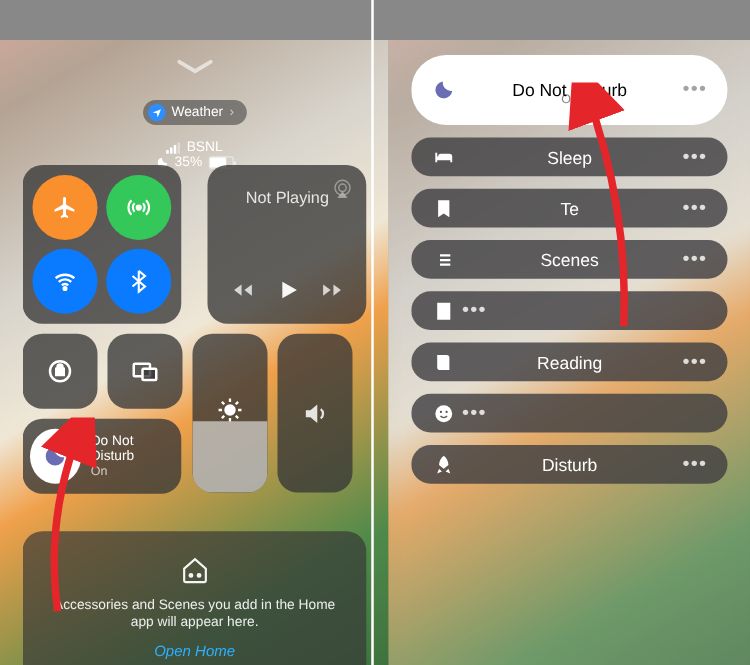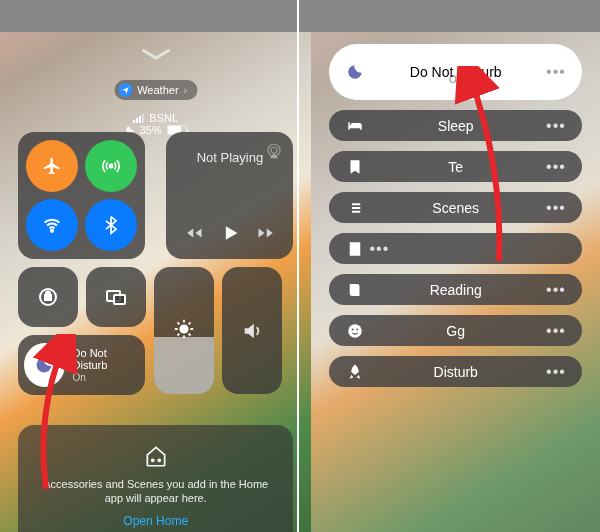--- a/index.html
+++ b/index.html
@@ -45,21 +45,21 @@
 .bright-icon { position:relative; z-index:1; }
 .dnd-tile { width:127px; height:60px; display:flex; align-items:center; padding:6px; gap:8px; color:#fff; }
 .dnd-circ { width:44px; height:44px; border-radius:50%; background:#fff; display:flex; align-items:center; justify-content:center; }
 .moon{width:20px;height:20px;color:#6b6db4}
 .dnd-text { display:flex; flex-direction:column; font-size:11px; line-height:1.15; }
 .dnd-sub { font-size:10px; opacity:.7; }
 
 .home { position:absolute; bottom:14px; left:18px; right:18px; height:125px; background:rgba(55,55,55,.68); border-radius:16px; padding:18px 16px 10px; text-align:center; color:#fff; }
 .home-icon { width:26px; height:26px; margin:0 auto 8px; opacity:.95; }
 .home-msg { font-size:11px; opacity:.9; line-height:1.3; }
-.home-link { color:#2db1ff; margin-top:8px; font-size:12px; }
+.home-link { color:#2db1ff; margin-top:8px; font-size:12px;font-style:italic; }
 
 .arrow { position:absolute; width:64px; height:160px; pointer-events:none; }
 .arrow svg { width:100%; height:100%; }
 
 
 .r-blur { position:absolute; inset:0; background:rgba(200,200,200,.25); backdrop-filter:blur(6px); }
 .r-list { position:absolute; top:12px; left:18px; right:18px; display:flex; flex-direction:column; gap:10px; }
 .focus-item { height:31px; border-radius:24px; background:rgba(65,64,66,.82); display:flex; align-items:center; padding:0 14px 0 14px; color:#fff; position:relative; }
 .focus-item.active { background:#ffffff; color:#000; height:56px; border-radius:28px; }
 .fi-icon { width:24px; height:24px; display:flex; align-items:center; justify-content:center; }
@@ -285,21 +285,20 @@
     </div>
     <div class="focus-item">
       <span class="fi-icon">
           <svg viewBox="0 0 24 24" fill="#fff">
             <circle cx="12" cy="12" r="9"></circle>
             <circle cx="9" cy="10" r="1.2" fill="#555"></circle>
             <circle cx="15" cy="10" r="1.2" fill="#555"></circle>
             <path d="M8.5 14.5a5 5 0 007 0" stroke="#555" stroke-width="1.5" fill="none"></path>
           </svg>
         </span>
-      <span class="fi-label">Gg</span>
       <span class="fi-more">•••</span>
     </div>
     <div class="focus-item" style="margin-bottom:-14px">
       <span class="fi-icon">
           <svg viewBox="0 0 24 24" fill="#fff">
             <path d="M12 2c3 2 5 6 5 10l-5 4-5-4c0-4 2-8 5-10zM7 16l-2 5 5-2M17 16l2 5-5-2"></path>
           </svg>
         </span>
       <span class="fi-label">Disturb</span>
       <span class="fi-more">•••</span>

